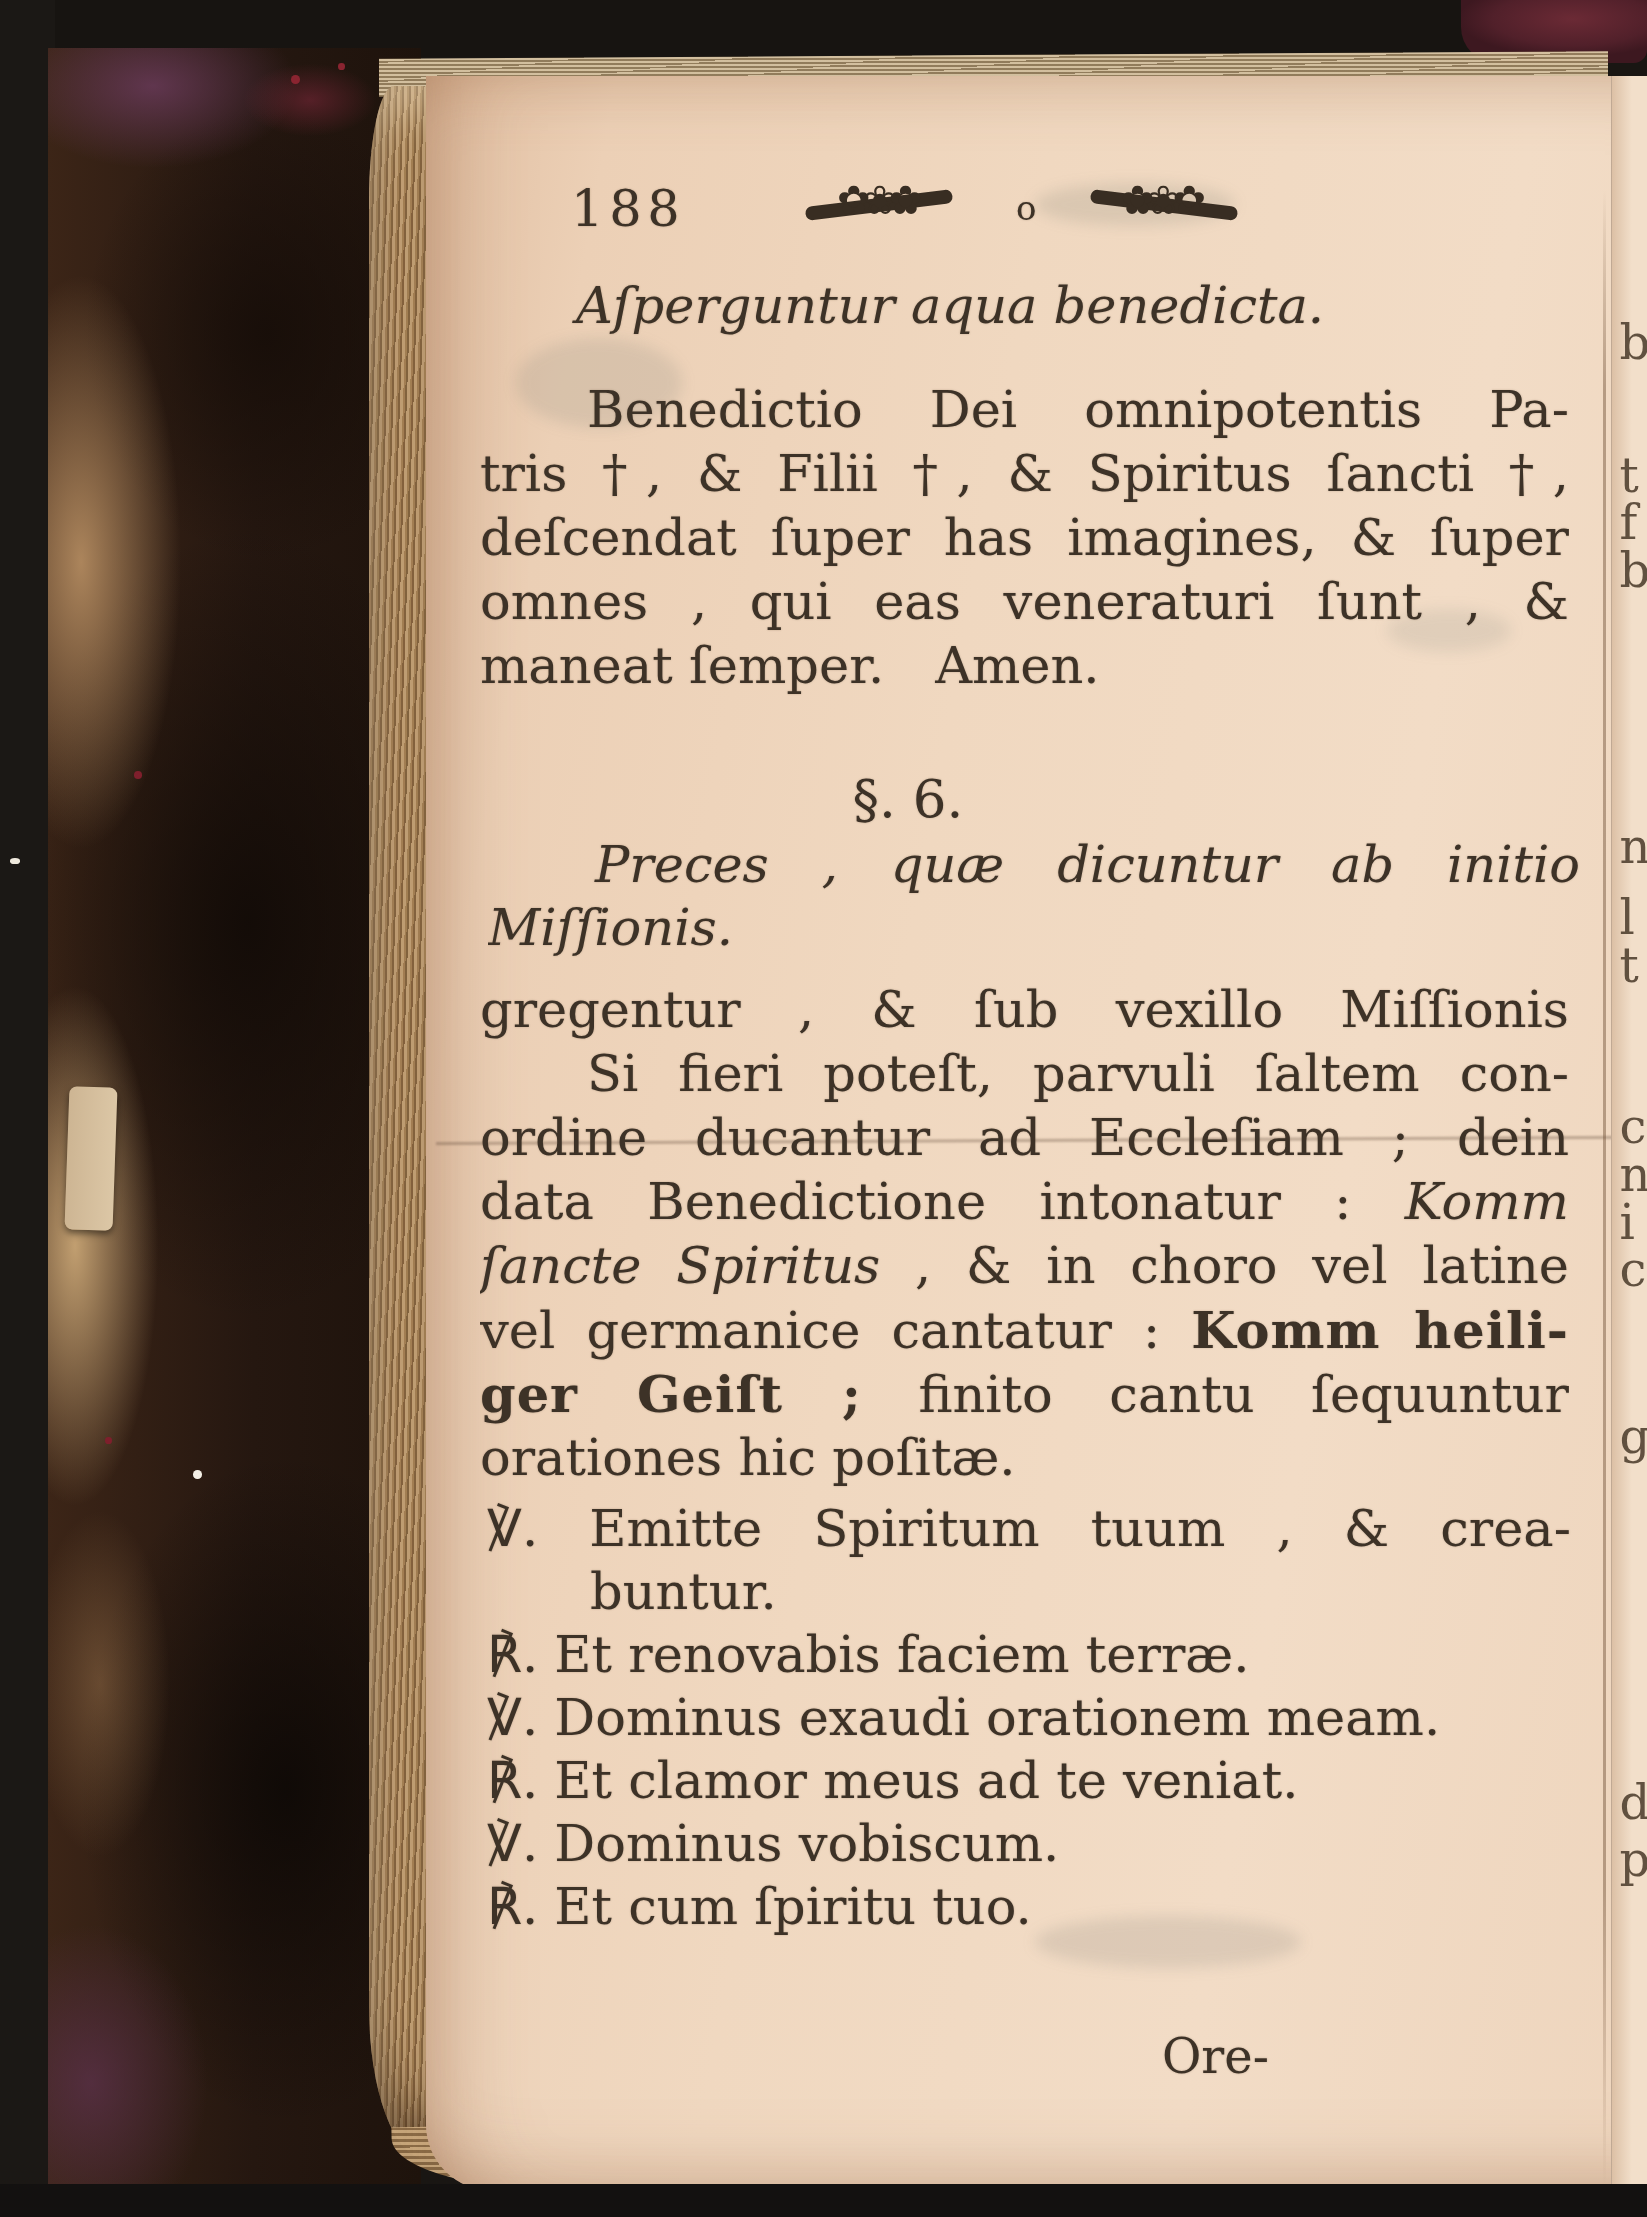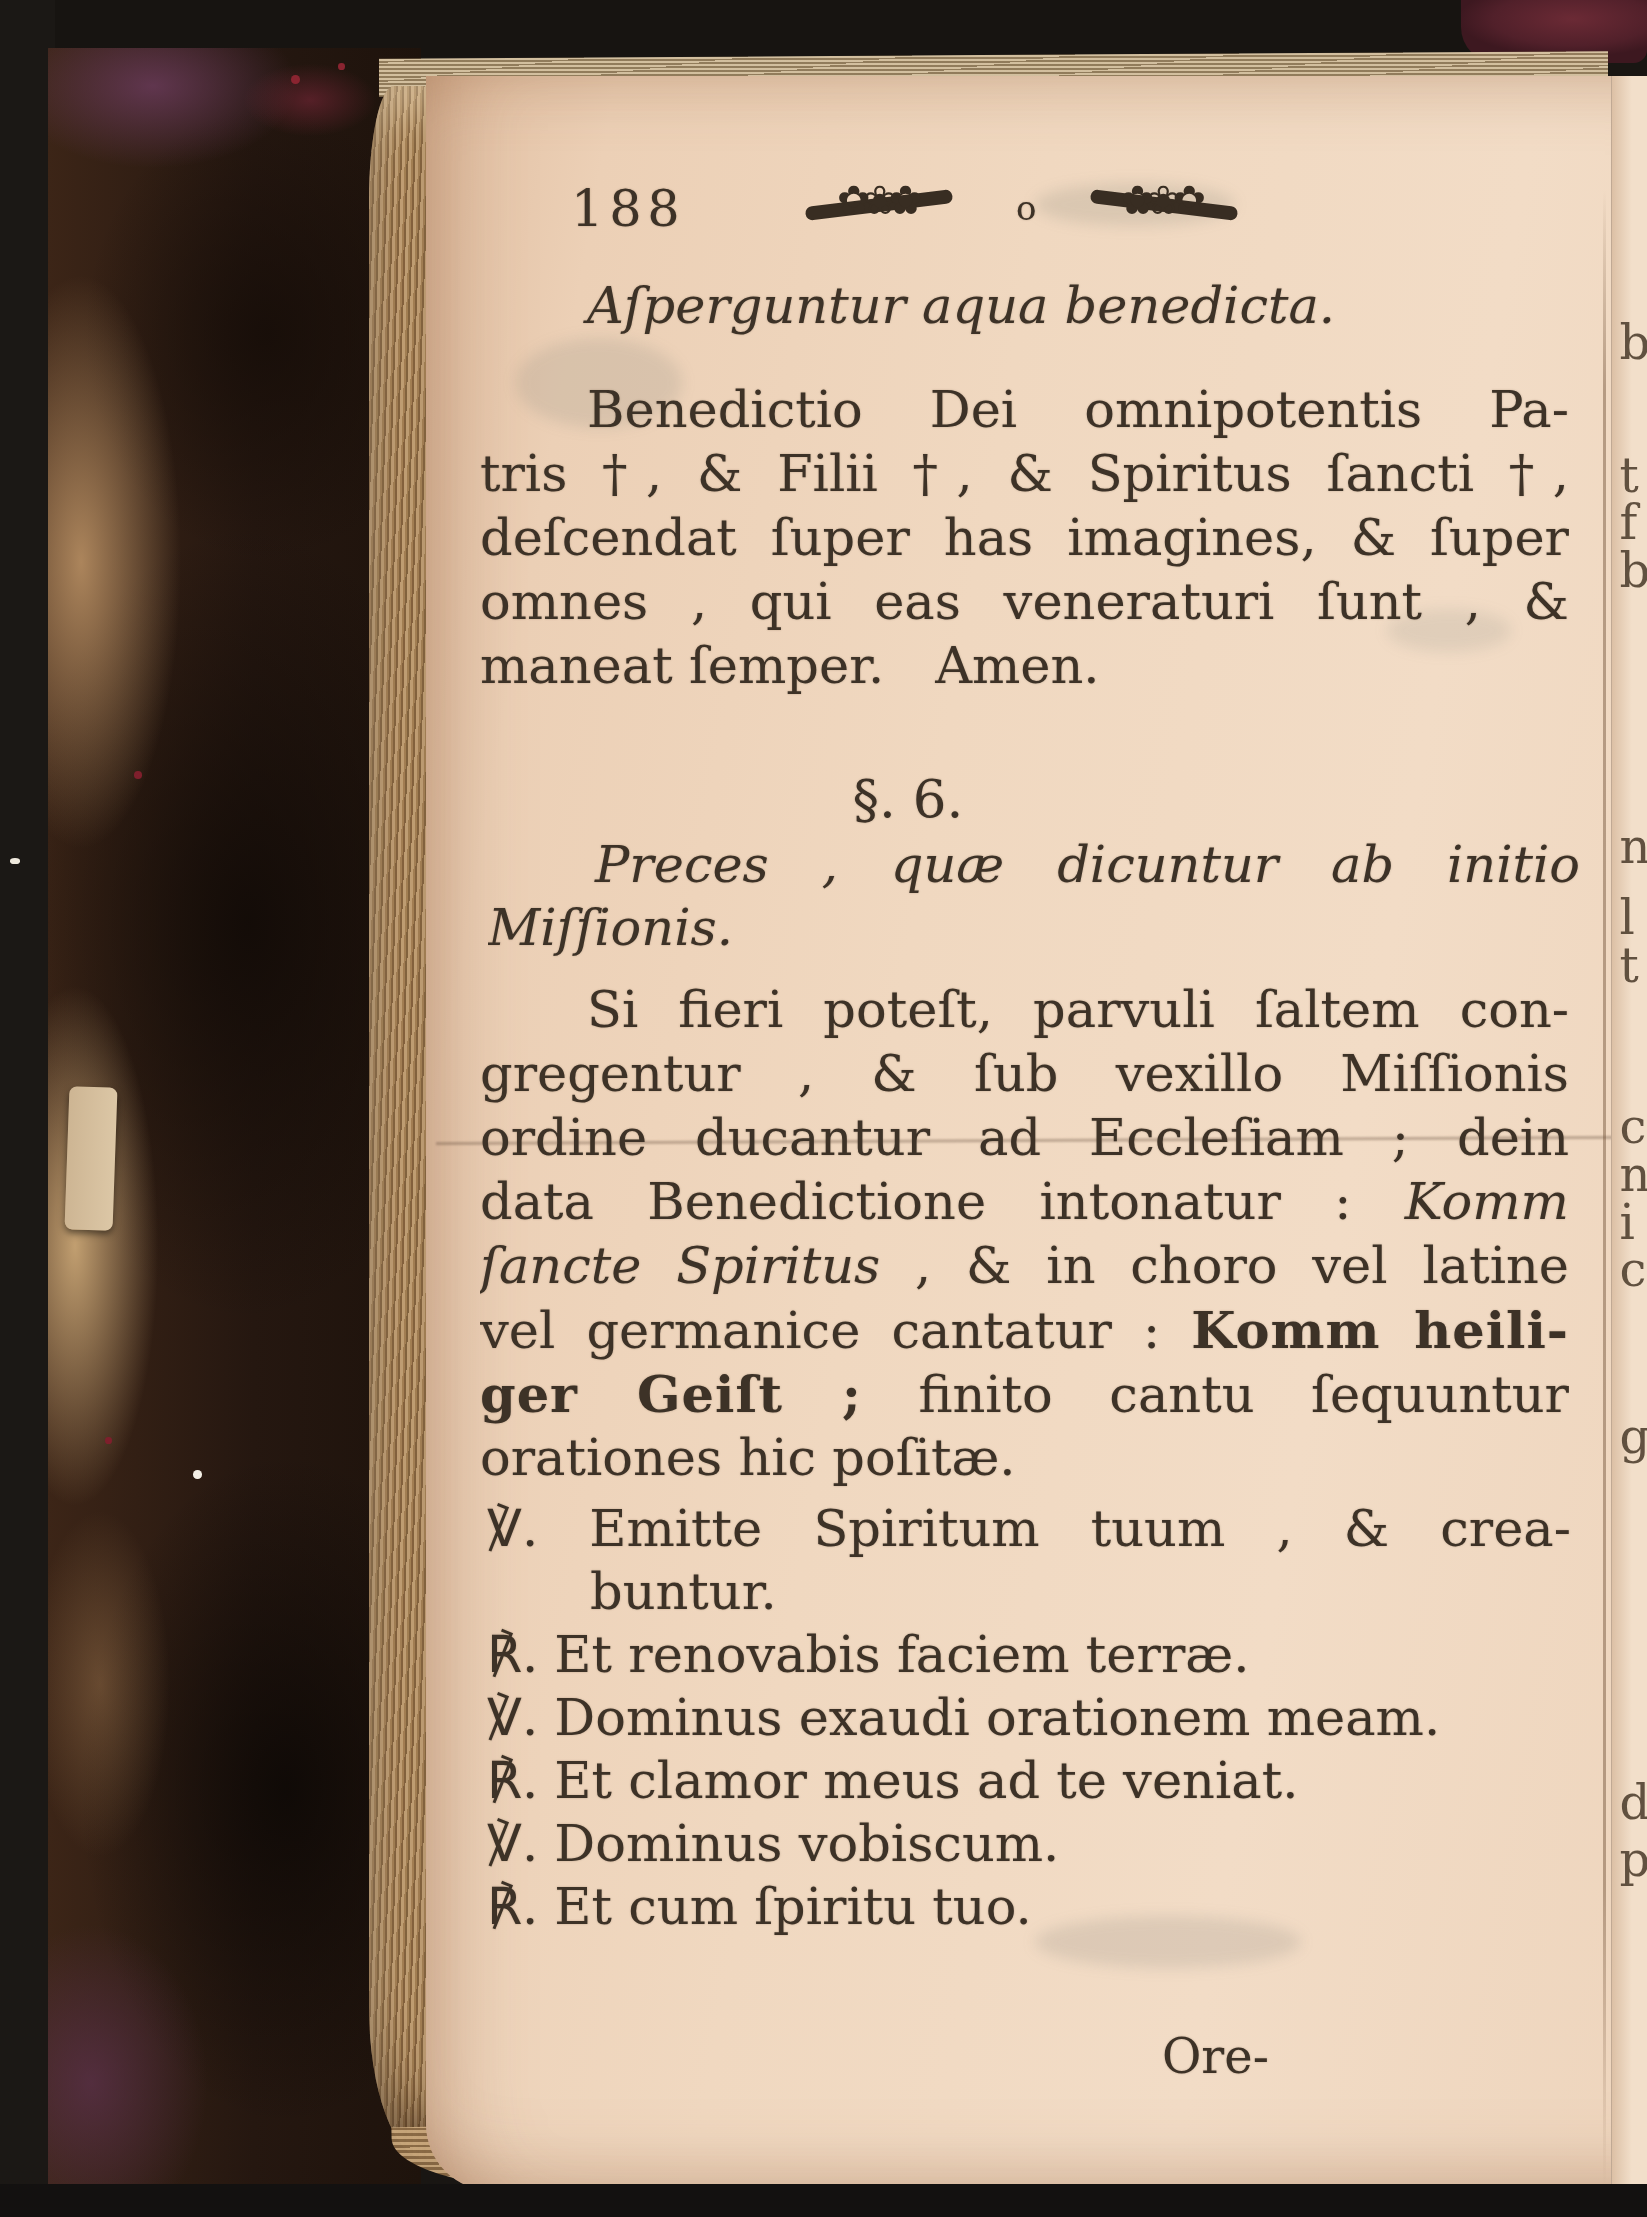--- a/index.html
+++ b/index.html
@@ -65,21 +65,21 @@
   
   .ink{color:#3d3227;text-shadow:0 0 1.9px rgba(80,60,40,.35);}
   .folio{position:absolute;left:145px;top:103px;font-size:51px;letter-spacing:5.7px;}
   .orn{position:absolute;width:152px;height:61px;}
   .orn .bar{position:absolute;left:0;top:23px;width:148px;height:14.3px;background:#382d22;
       border-radius:7.6px;transform:rotate(-7deg);}
   .orn .fl{position:absolute;top:1.9px;left:32px;font-family:"DejaVu Sans",sans-serif;
       font-size:40px;color:#382d22;letter-spacing:-7.6px;}
   .orn.mirror{transform:scaleX(-1);}
   .orn-o{position:absolute;font-size:34px;color:#3d3227;}
-  .running-head{position:absolute;left:69px;top:200px;width:932px;text-align:center;
+  .running-head{position:absolute;left:58px;top:200px;width:932px;text-align:center;
       font-style:italic;font-size:51px;}
   .section-heading{position:absolute;left:54px;top:692px;width:856px;text-align:center;font-size:53px;}
   .block{position:absolute;}
   .tl{height:64px;line-height:64px;font-size:51px;overflow:hidden;white-space:normal;}
   .tl.just{text-align:justify;text-align-last:justify;}
   .tl.ind1{text-indent:107px;}
   .tl.ind2{padding-left:103px;}
   .it{font-style:italic;}
   .fr{font-weight:700;letter-spacing:1px;}
   .mk{font-family:"DejaVu Serif","DejaVu Sans",serif;}
@@ -143,22 +143,22 @@
       </div>
 
     <div class="section-heading ink">§. 6.</div>
 
     <div id="subtitle" class="block ink" style="left:62px;top:757px;width:1092px;">
         <div class="tl just ind1"><span class="it">Preces , quæ dicuntur ab initio</span></div>
         <div class="tl "><span class="it">Miſſionis.</span></div>
       </div>
 
     <div id="para2" class="block ink" style="left:54px;top:902px;width:1089px;">
+        <div class="tl just"><span class="rm">gregentur , &amp; ſub vexillo Miſſionis</span></div>
         <div class="tl just ind1"><span class="rm">Si fieri poteſt, parvuli ſaltem con-</span></div>
-        <div class="tl just"><span class="rm">gregentur , &amp; ſub vexillo Miſſionis</span></div>
         <div class="tl just"><span class="rm">ordine ducantur ad Eccleſiam ; dein</span></div>
         <div class="tl just"><span class="rm">data Benedictione intonatur :</span> <span class="it">Komm</span></div>
         <div class="tl just"><span class="it">ſancte Spiritus</span> <span class="rm">, &amp; in choro vel latine</span></div>
         <div class="tl just"><span class="rm">vel germanice cantatur :</span> <span class="fr">Komm heili-</span></div>
         <div class="tl just"><span class="fr">ger Geiſt ;</span> <span class="rm">finito cantu ſequuntur</span></div>
         <div class="tl "><span class="rm">orationes hic poſitæ.</span></div>
       </div>
 
     <div id="versicles" class="block ink" style="left:61px;top:1421px;width:1084px;">
         <div class="tl just"><span class="mk">℣.</span> <span class="rm">Emitte Spiritum tuum , &amp; crea-</span></div>

